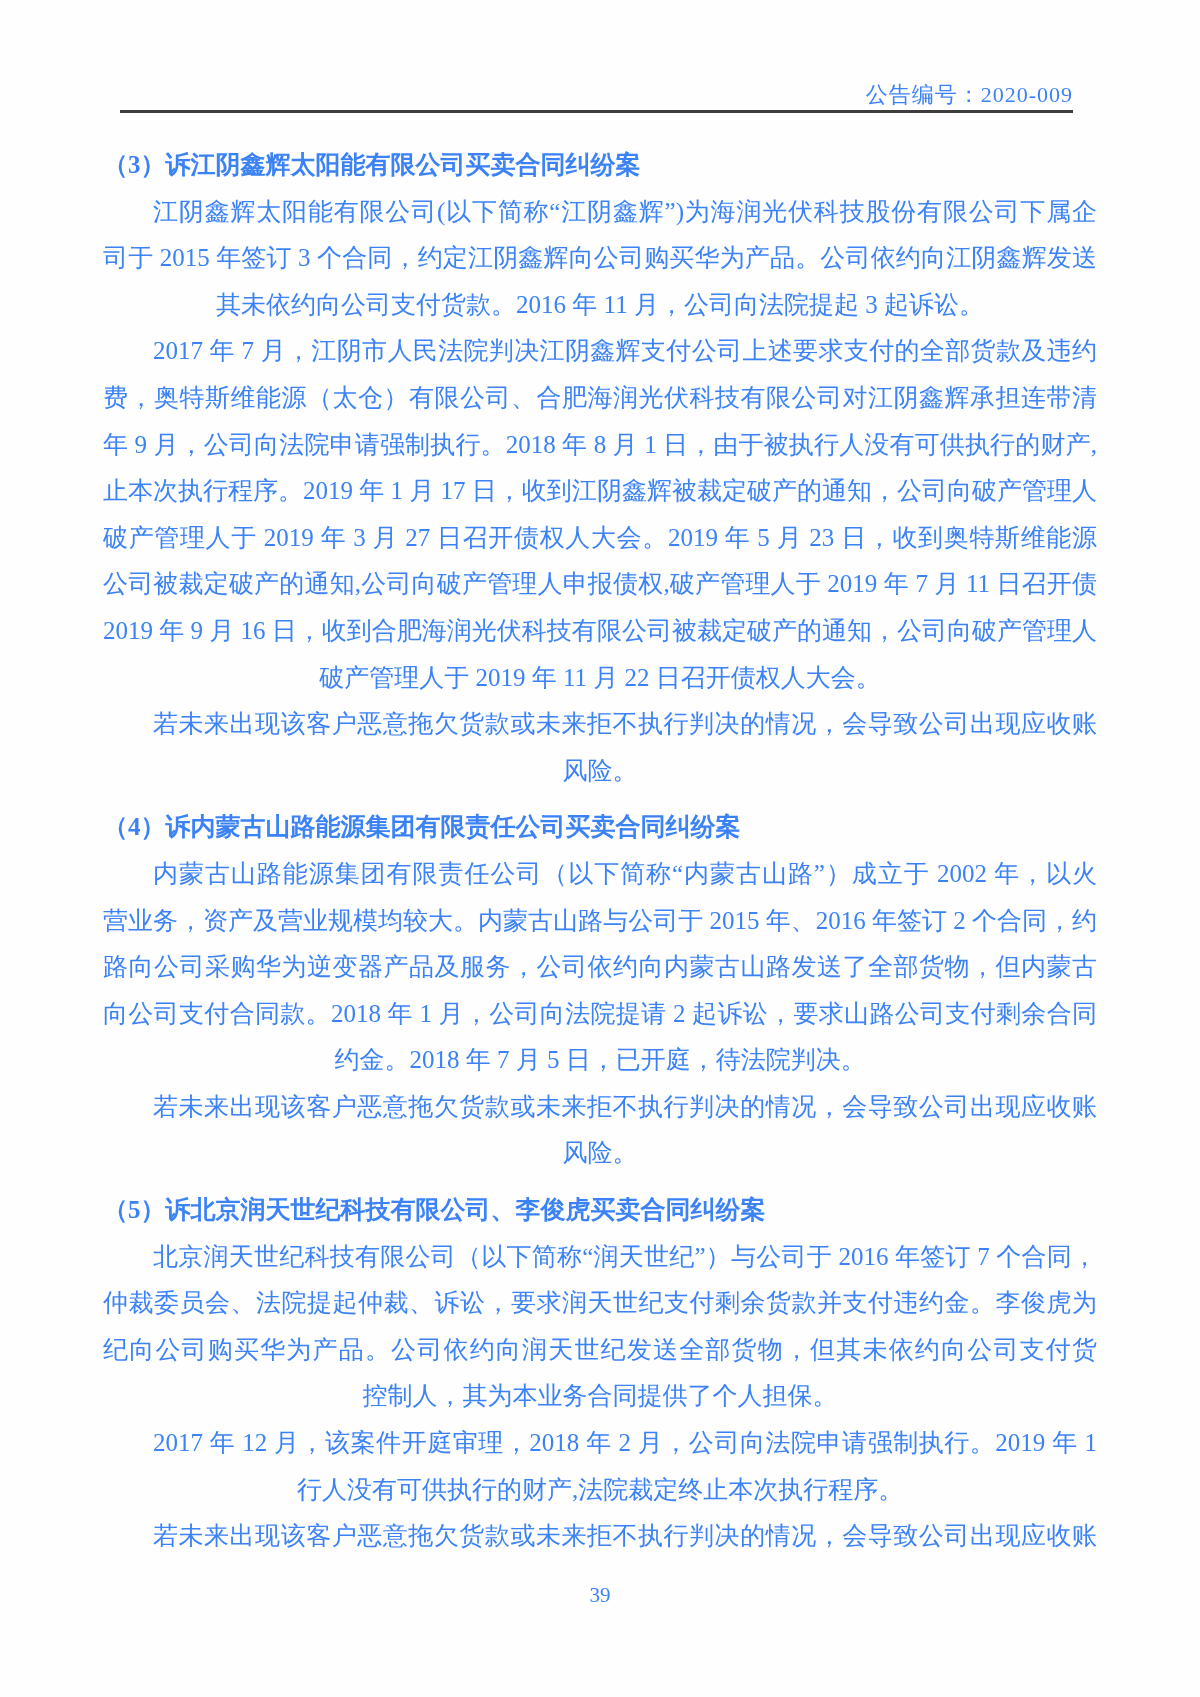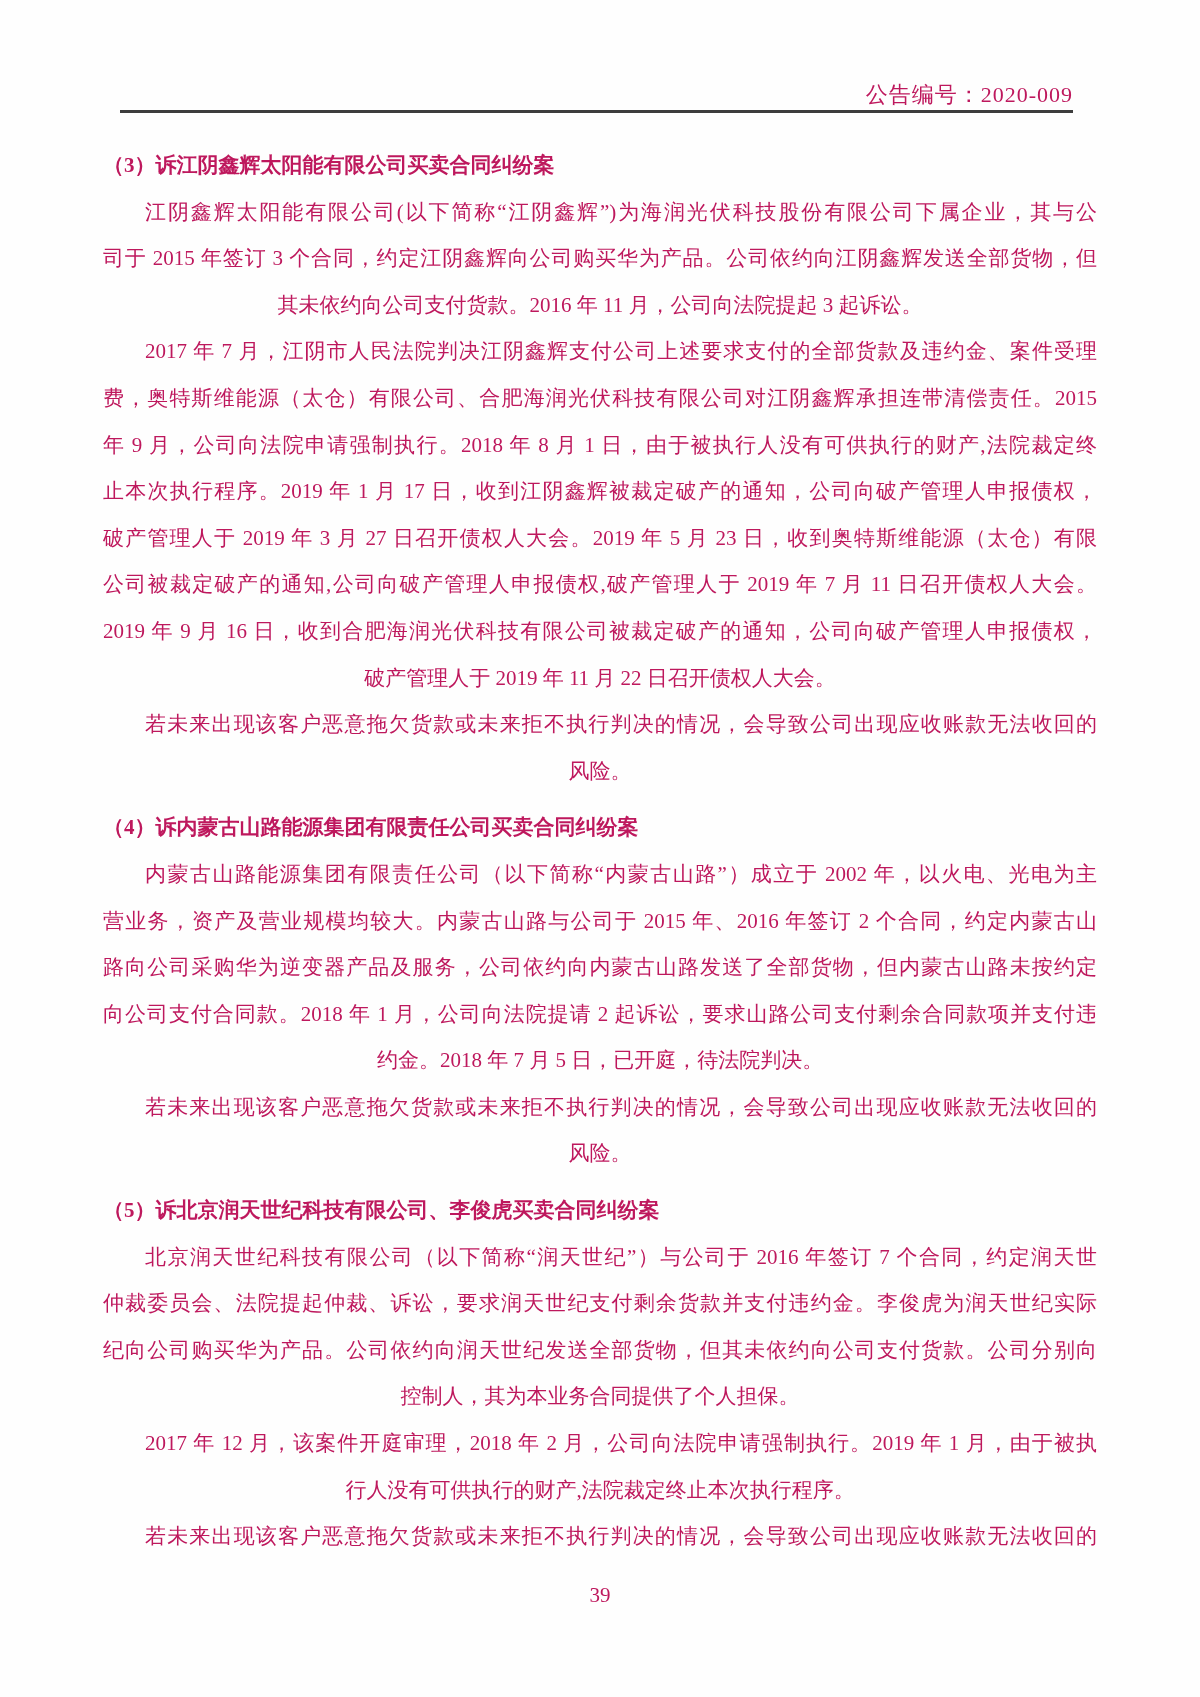--- a/index.html
+++ b/index.html
@@ -7,21 +7,21 @@
     padding: 0;
     background: #e8e8e8;
   }
   .page {
     position: relative;
     width: 1200px;
     height: 1697px;
     margin: 0 auto;
     background: #fefefe;
     overflow: hidden;
-    color: #be185d;
+    color: #3b82f6;
     font-family: "Liberation Serif", "DejaVu Serif", serif;
   }
   .doc-header {
     position: absolute;
     top: 80px;
     left: 120px;
     width: 953px;
     text-align: right;
     font-size: 22px;
     letter-spacing: 1px;
@@ -33,21 +33,21 @@
     left: 120px;
     width: 953px;
     height: 3px;
     background: #3d3d3d;
   }
   .content {
     position: absolute;
     top: 142px;
     left: 103px;
     width: 994px;
-    font-size: 21px;
+    font-size: 25px;
     line-height: 46.6px;
   }
   .section + .section { margin-top: 10px; }
   .section-heading {
     font-weight: bold;
     height: 46.6px;
     overflow: hidden;
     white-space: nowrap;
   }
   .line {

